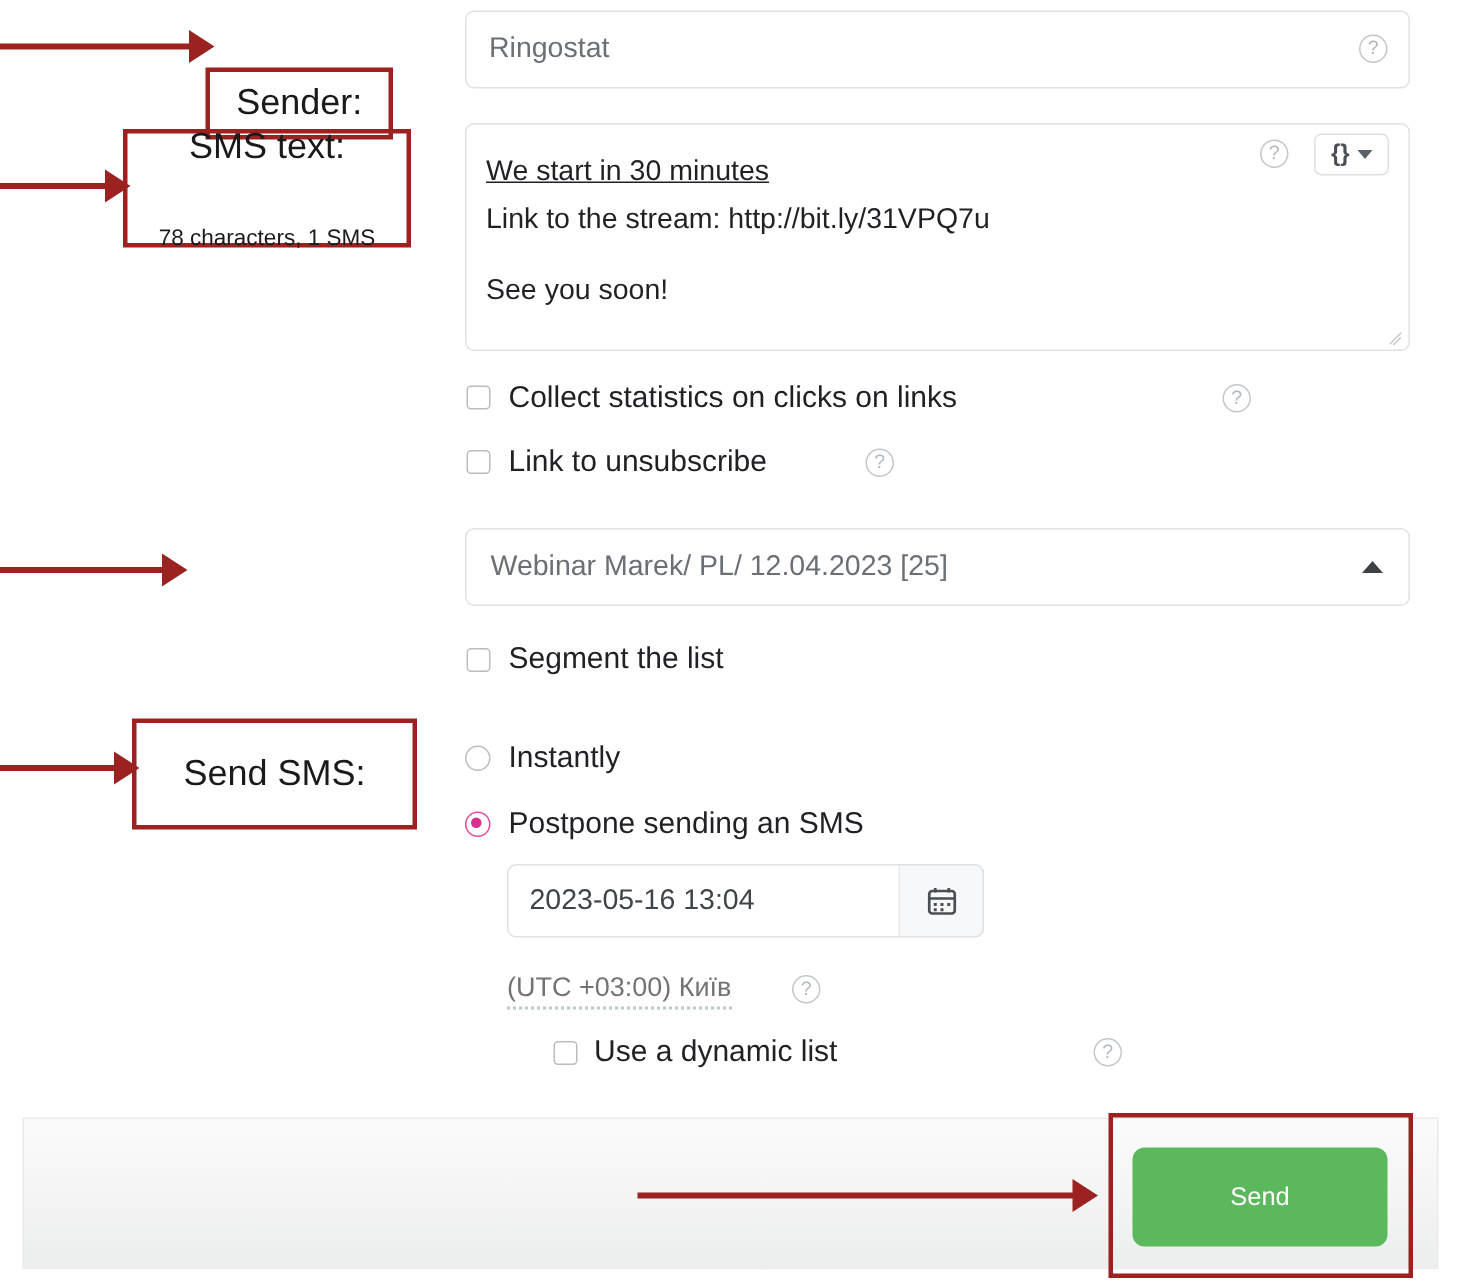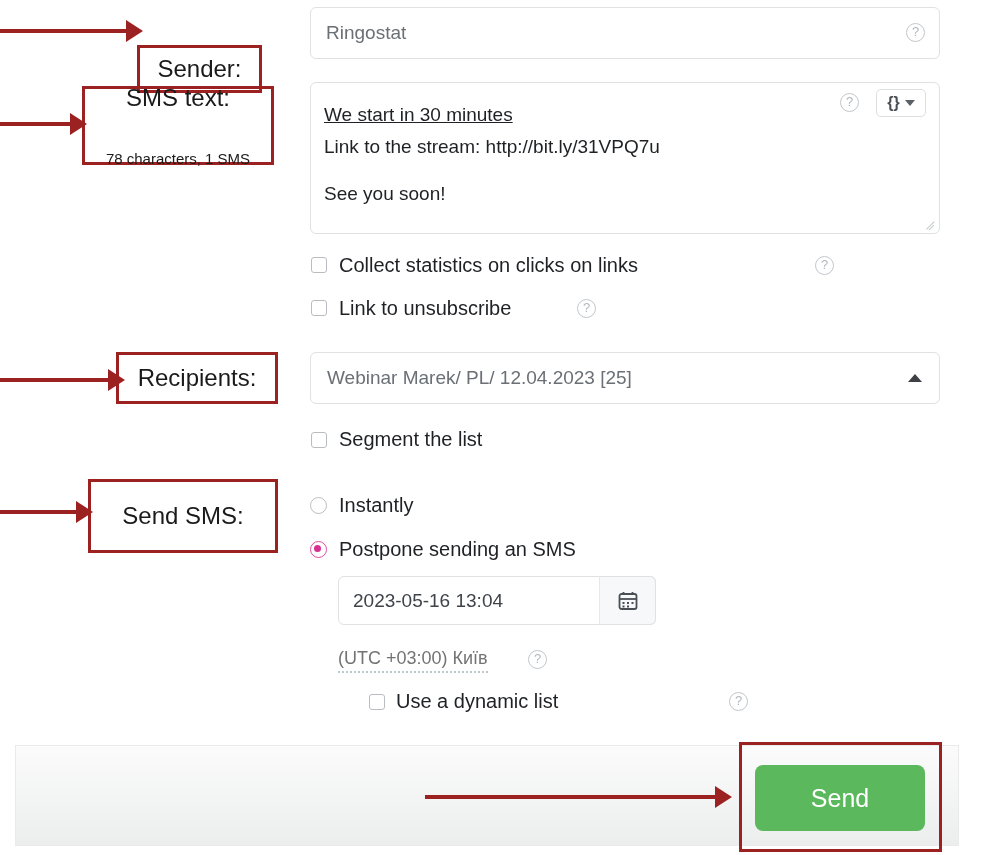--- a/index.html
+++ b/index.html
@@ -147,21 +147,21 @@
   .footer-bar {
     position: absolute;
     background: linear-gradient(#fbfbfb, #eceeed);
     border: 1px solid #e9ebea;
   }
   .send-btn {
     position: absolute;
     background: #5cb85c;
     border-radius: 8px;
     color: #ffffff;
-    font-size: 25px;
+    font-size: 17px;
     display: flex;
     align-items: center;
     justify-content: center;
   }
 
   
   .anno-box {
     position: absolute;
     border: 3px solid #9c2222;
     background: rgba(255,255,255,0.0);
@@ -274,23 +274,20 @@
 
   <div class="anno-arrow" style="left:0px; top:122px; width:72px;"></div>
   <div class="anno-head" style="left:70px; top:113px;"></div>
   <div class="anno-box" style="left:82px; top:86px; width:192px; height:79px;gap:34px;">
     <div class="anno-title">SMS text:</div>
     <div class="anno-sub">78 characters, 1 SMS</div>
   </div>
 
   <div class="anno-arrow" style="left:0px; top:378px; width:110px;"></div>
   <div class="anno-head" style="left:108px; top:369px;"></div>
-  <div class="anno-box" style="left:116px; top:352px; width:162px; height:52px;">
-    <div class="anno-title">Recipients:</div>
-  </div>
 
   <div class="anno-arrow" style="left:0px; top:510px; width:78px;"></div>
   <div class="anno-head" style="left:76px; top:501px;"></div>
   <div class="anno-box" style="left:88px; top:479px; width:190px; height:74px;">
     <div class="anno-title">Send SMS:</div>
   </div>
 
   <div class="anno-arrow" style="left:425px; top:795px; width:292px;"></div>
   <div class="anno-head" style="left:715px; top:786px;"></div>
   <div class="anno-box" style="left:739px; top:742px; width:203px; height:110px;"></div>

